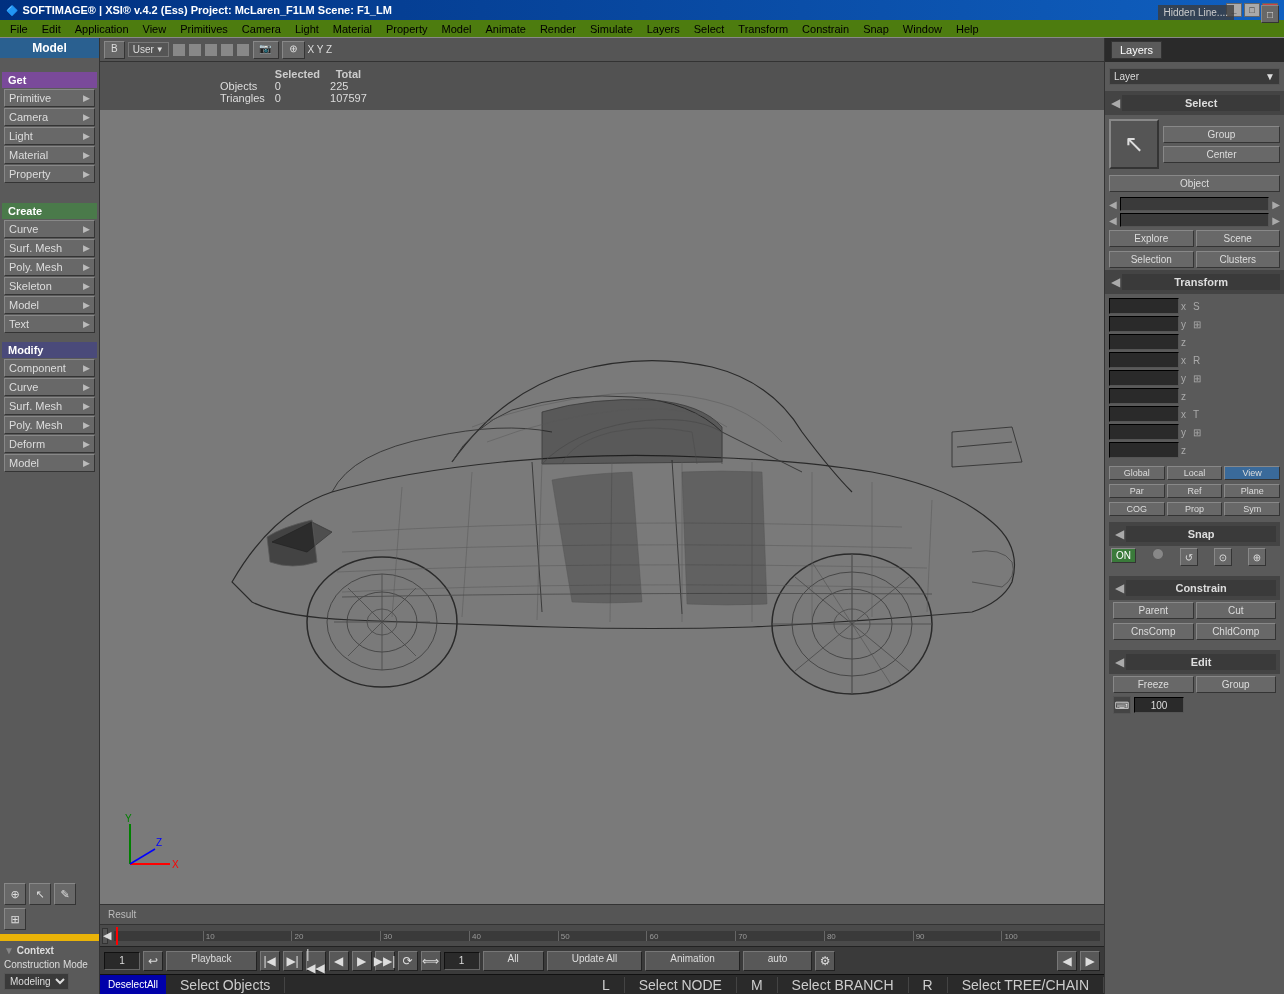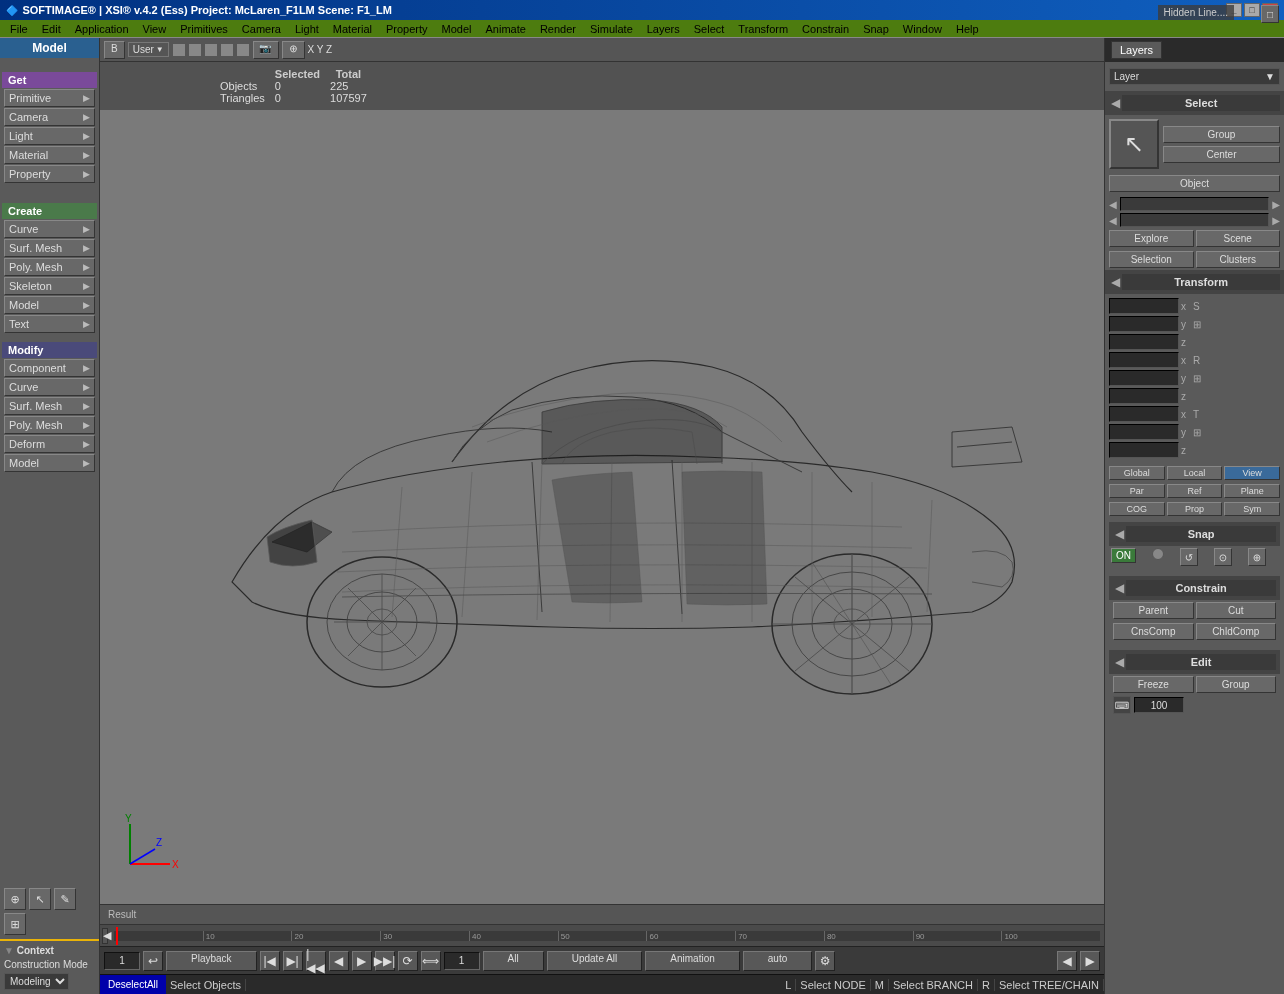--- a/index.html
+++ b/index.html
@@ -28,21 +28,21 @@
     .sidebar-btn { background: #686868; border: 1px outset #888; color: #ddd; padding: 2px 4px; font-size: 11px; cursor: pointer; display: flex; align-items: center; justify-content: space-between; margin: 1px 2px; }
     .sidebar-btn .arrow { font-size: 9px; color: #bbb; }
 
     .section-header { background: #4a7a4a; color: white; padding: 2px 6px; font-size: 11px; font-weight: bold; margin-top: 2px; }
     .section-header-modify { background: #4a4a7a; color: white; padding: 2px 6px; font-size: 11px; font-weight: bold; margin-top: 2px; }
 
     
     #sidebar-tools { padding: 4px; display: flex; gap: 3px; flex-wrap: wrap; margin-top: auto; }
     .tool-icon { width: 22px; height: 22px; background: #686868; border: 1px outset #888; display: flex; align-items: center; justify-content: center; font-size: 11px; cursor: pointer; }
 
-    #context-panel { background: #5a5a5a; padding: 4px; border-top: 2px solid #eab308; }
+    #context-panel { background: #5a5a5a; padding: 4px; border-top: 7px solid #eab308; }
     #context-panel .context-label { font-size: 10px; color: #ddd; font-weight: bold; }
     .context-row { display: flex; align-items: center; gap: 4px; margin-top: 3px; font-size: 10px; }
     .context-select { background: #3a3a3a; color: #ddd; border: 1px solid #555; font-size: 10px; padding: 1px; width: 65px; }
 
     
     #viewport-area { flex: 1; display: flex; flex-direction: column; background: #696969; }
 
     #viewport-toolbar { background: #555; height: 24px; display: flex; align-items: center; padding: 0 4px; gap: 3px; border-bottom: 1px solid #333; }
     .vp-btn { background: #686868; border: 1px outset #888; color: #ddd; padding: 1px 6px; font-size: 10px; cursor: pointer; height: 18px; }
     .vp-dropdown { background: #555; border: 1px solid #777; color: #ddd; padding: 1px 4px; font-size: 10px; display: flex; align-items: center; gap: 2px; cursor: pointer; }
@@ -75,21 +75,21 @@
     
     #anim-bar { background: #3a3a3a; height: 28px; display: flex; align-items: center; padding: 0 4px; gap: 3px; border-top: 1px solid #222; }
     .anim-btn { background: #585858; border: 1px outset #777; color: #ddd; padding: 1px 24px; font-size: 10px; cursor: pointer; height: 20px; }
     .anim-icon-btn { background: #585858; border: 1px outset #777; color: #ddd; width: 20px; height: 20px; display: flex; align-items: center; justify-content: center; font-size: 12px; cursor: pointer; }
     .anim-frame-input { background: #2a2a2a; border: 1px inset #666; color: #ddd; width: 36px; height: 18px; font-size: 10px; text-align: center; }
     .anim-spacer { flex: 1; }
 
     
     #status-bar { background: #2a2a2a; height: 20px; display: flex; align-items: center; border-top: 1px solid #111; }
     .status-sel { background: #0000aa; color: white; padding: 1px 8px; font-size: 10px; height: 100%; display: flex; align-items: center; }
-    .status-segment { color: #ccc; font-size: 11px; padding: 0 4px; border-right: 1px solid #444; }
+    .status-segment { color: #ccc; font-size: 14px; padding: 0 14px; border-right: 1px solid #444; }
 
     
     #right-panel { width: 180px; background: #5a5a5a; border-left: 1px solid #333; display: flex; flex-direction: column; flex-shrink: 0; }
 
     #right-header { background: #2a2a2a; padding: 3px 6px; display: flex; align-items: center; justify-content: space-between; }
     .right-tabs { display: flex; }
     .right-tab { padding: 2px 8px; font-size: 11px; color: #ccc; cursor: pointer; background: #444; border: 1px solid #333; }
     .right-tab.active { background: #5a5a5a; color: white; }
 
     .layer-dropdown { background: #3a3a3a; border: 1px solid #555; color: #ddd; font-size: 10px; padding: 2px 4px; width: 100%; display: flex; align-items: center; justify-content: space-between; cursor: pointer; margin: 3px 0; }

